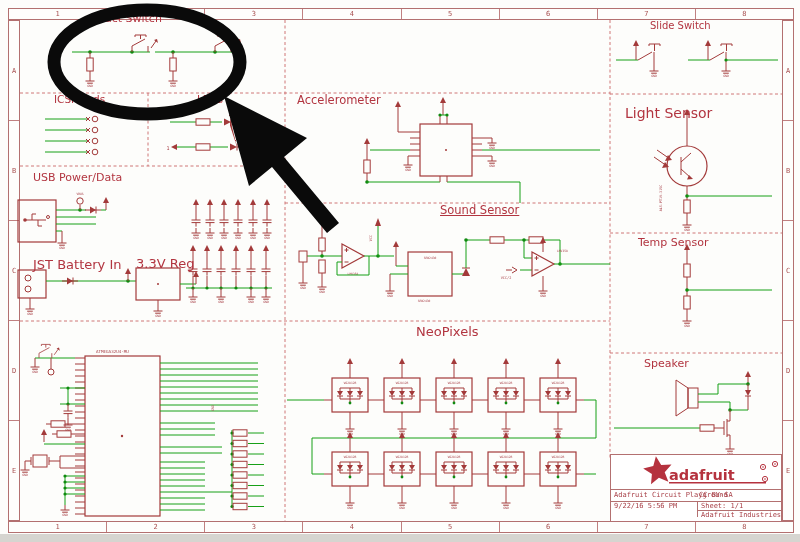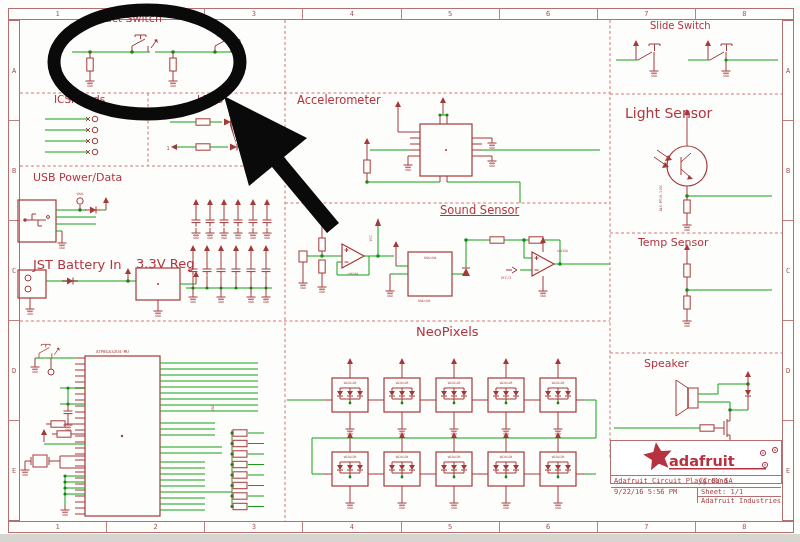--- a/index.html
+++ b/index.html
@@ -15,21 +15,21 @@
   .ttl{position:absolute;color:#b23540;white-space:nowrap;line-height:1;}
   svg{position:absolute;left:0;top:0;}
   .r{stroke:#a33a3a;fill:none;stroke-width:1;}
   .r2{stroke:#a33a3a;fill:none;stroke-width:1.2;}
   .g{stroke:#17a017;fill:none;stroke-width:1;}
   .rf{fill:#a33a3a;stroke:none;}
   .dot{fill:#0f8a0f;stroke:none;}
   .dash{stroke:#cf7676;stroke-width:1;stroke-dasharray:3 2.5;fill:none;}
   .t{fill:#a84048;font-family:"DejaVu Sans Mono",monospace;text-anchor:middle;}
   .ts{fill:#a84048;font-family:"DejaVu Sans Mono",monospace;text-anchor:start;}
-  .tblock{position:absolute;left:610px;top:440px;width:172px;height:44px;box-sizing:border-box;
+  .tblock{position:absolute;left:610px;top:454px;width:172px;height:68px;box-sizing:border-box;
           border:1px solid #b37070;background:#fff;}
   .tb-line{position:absolute;background:#b37070;}
   .tb-txt{position:absolute;font:7px "DejaVu Sans Mono",monospace;color:#a84048;white-space:nowrap;}
   .edge{position:absolute;left:0;top:534px;width:800px;height:8px;background:#d6d5d0;}
 </style>
 </head>
 <body>
 
 <div class="stage">
 

